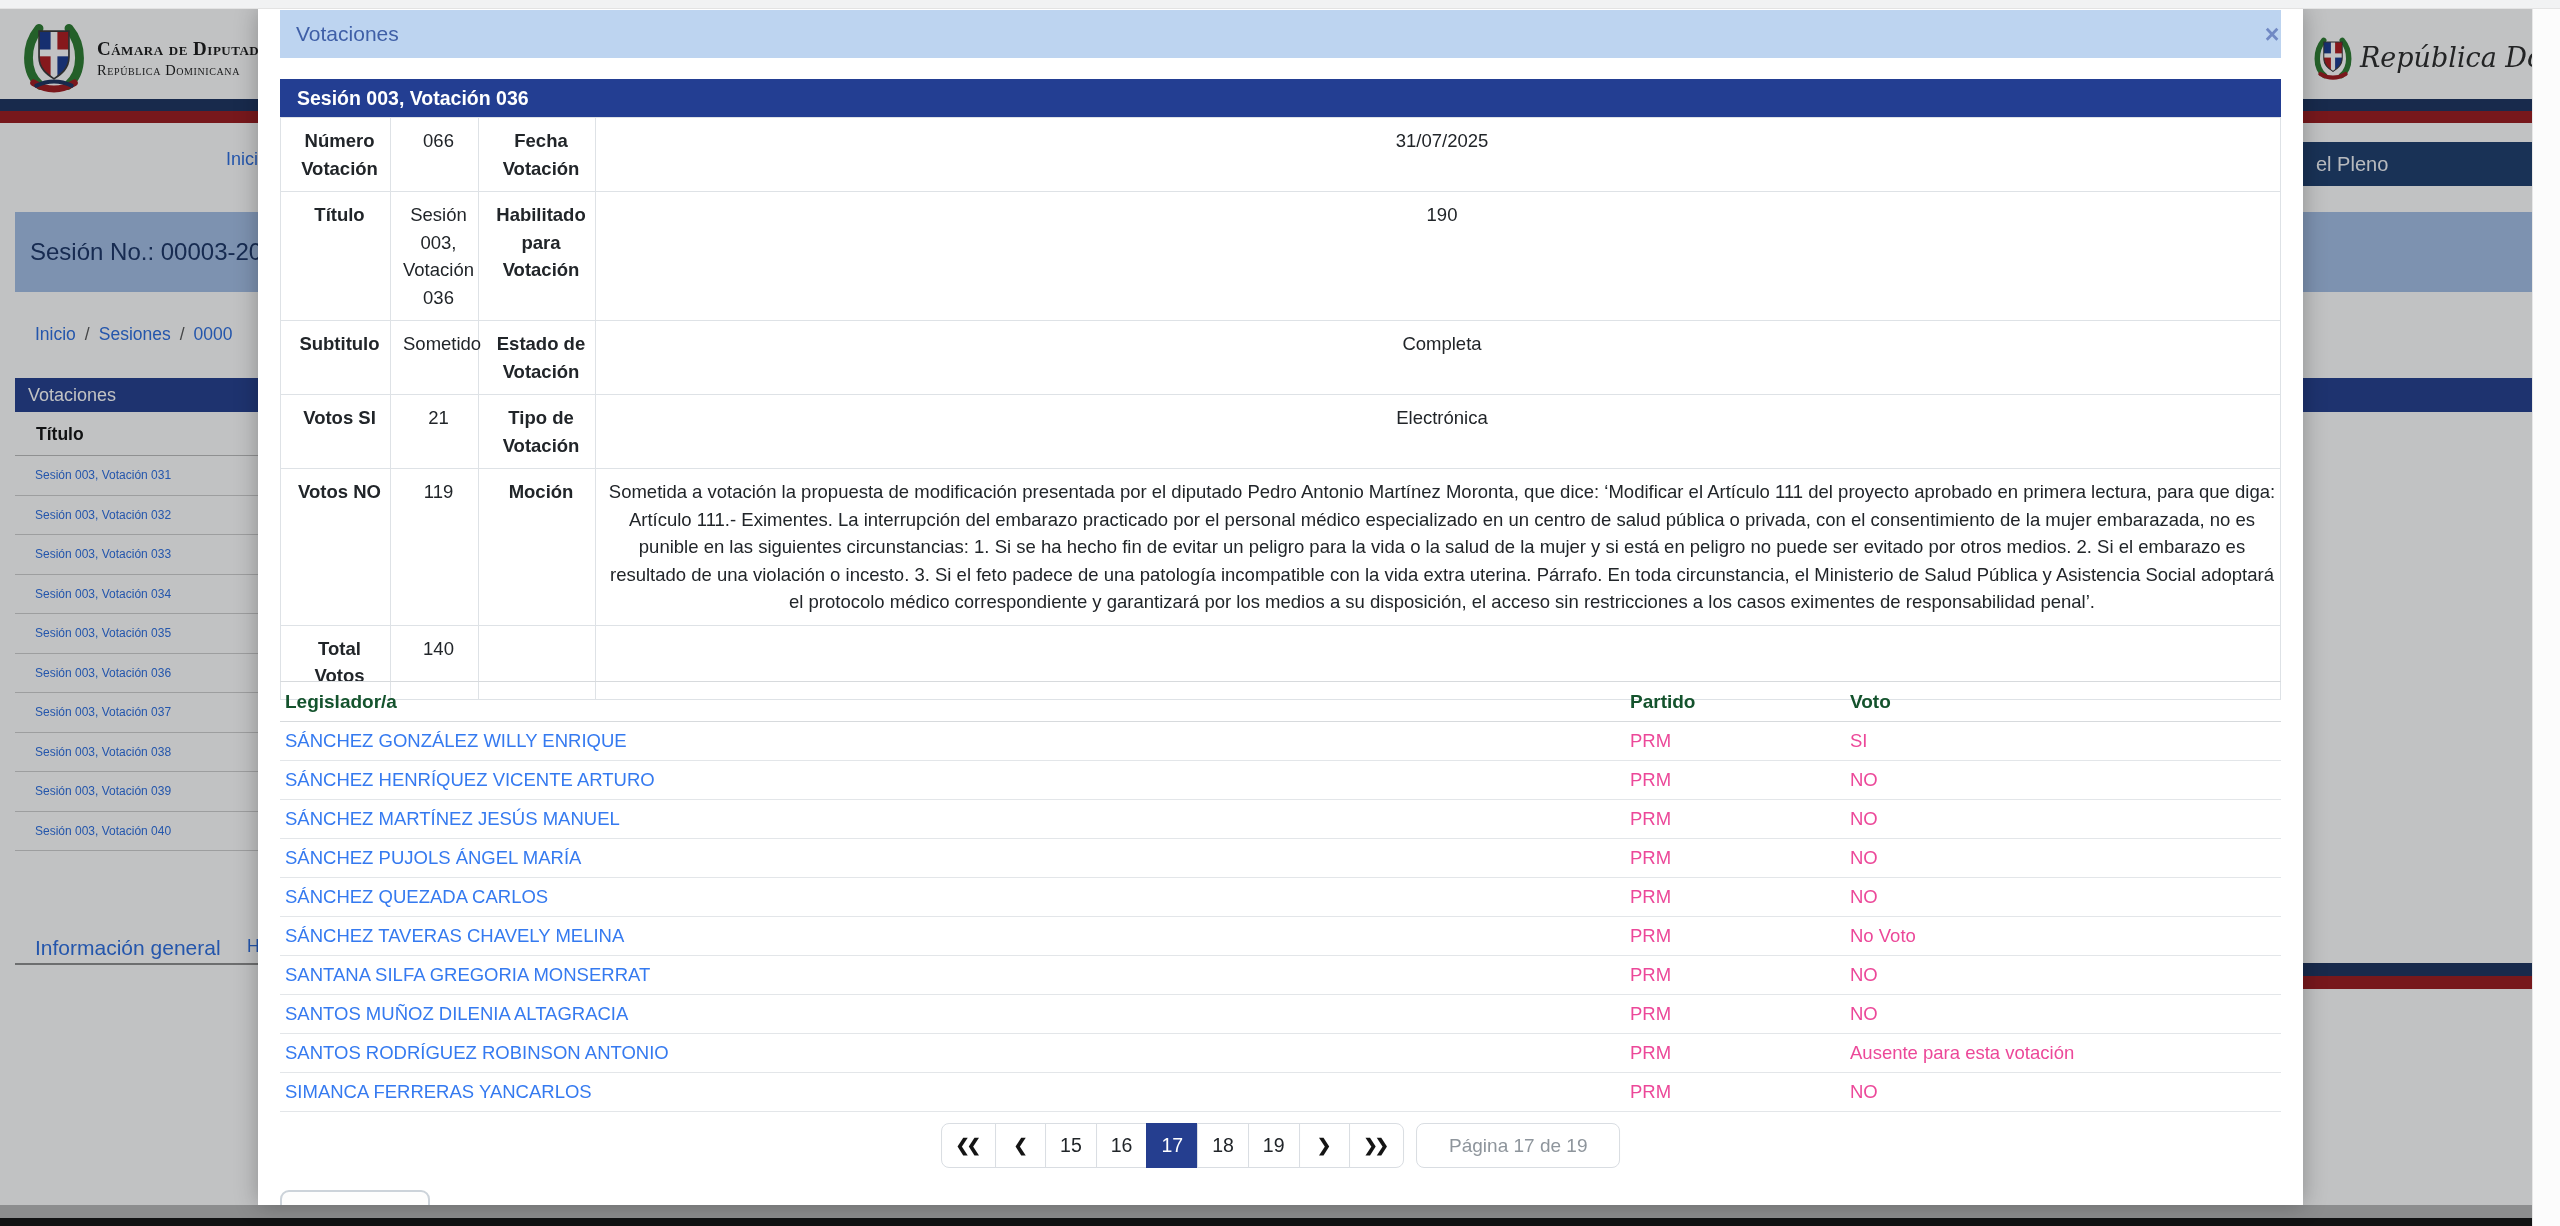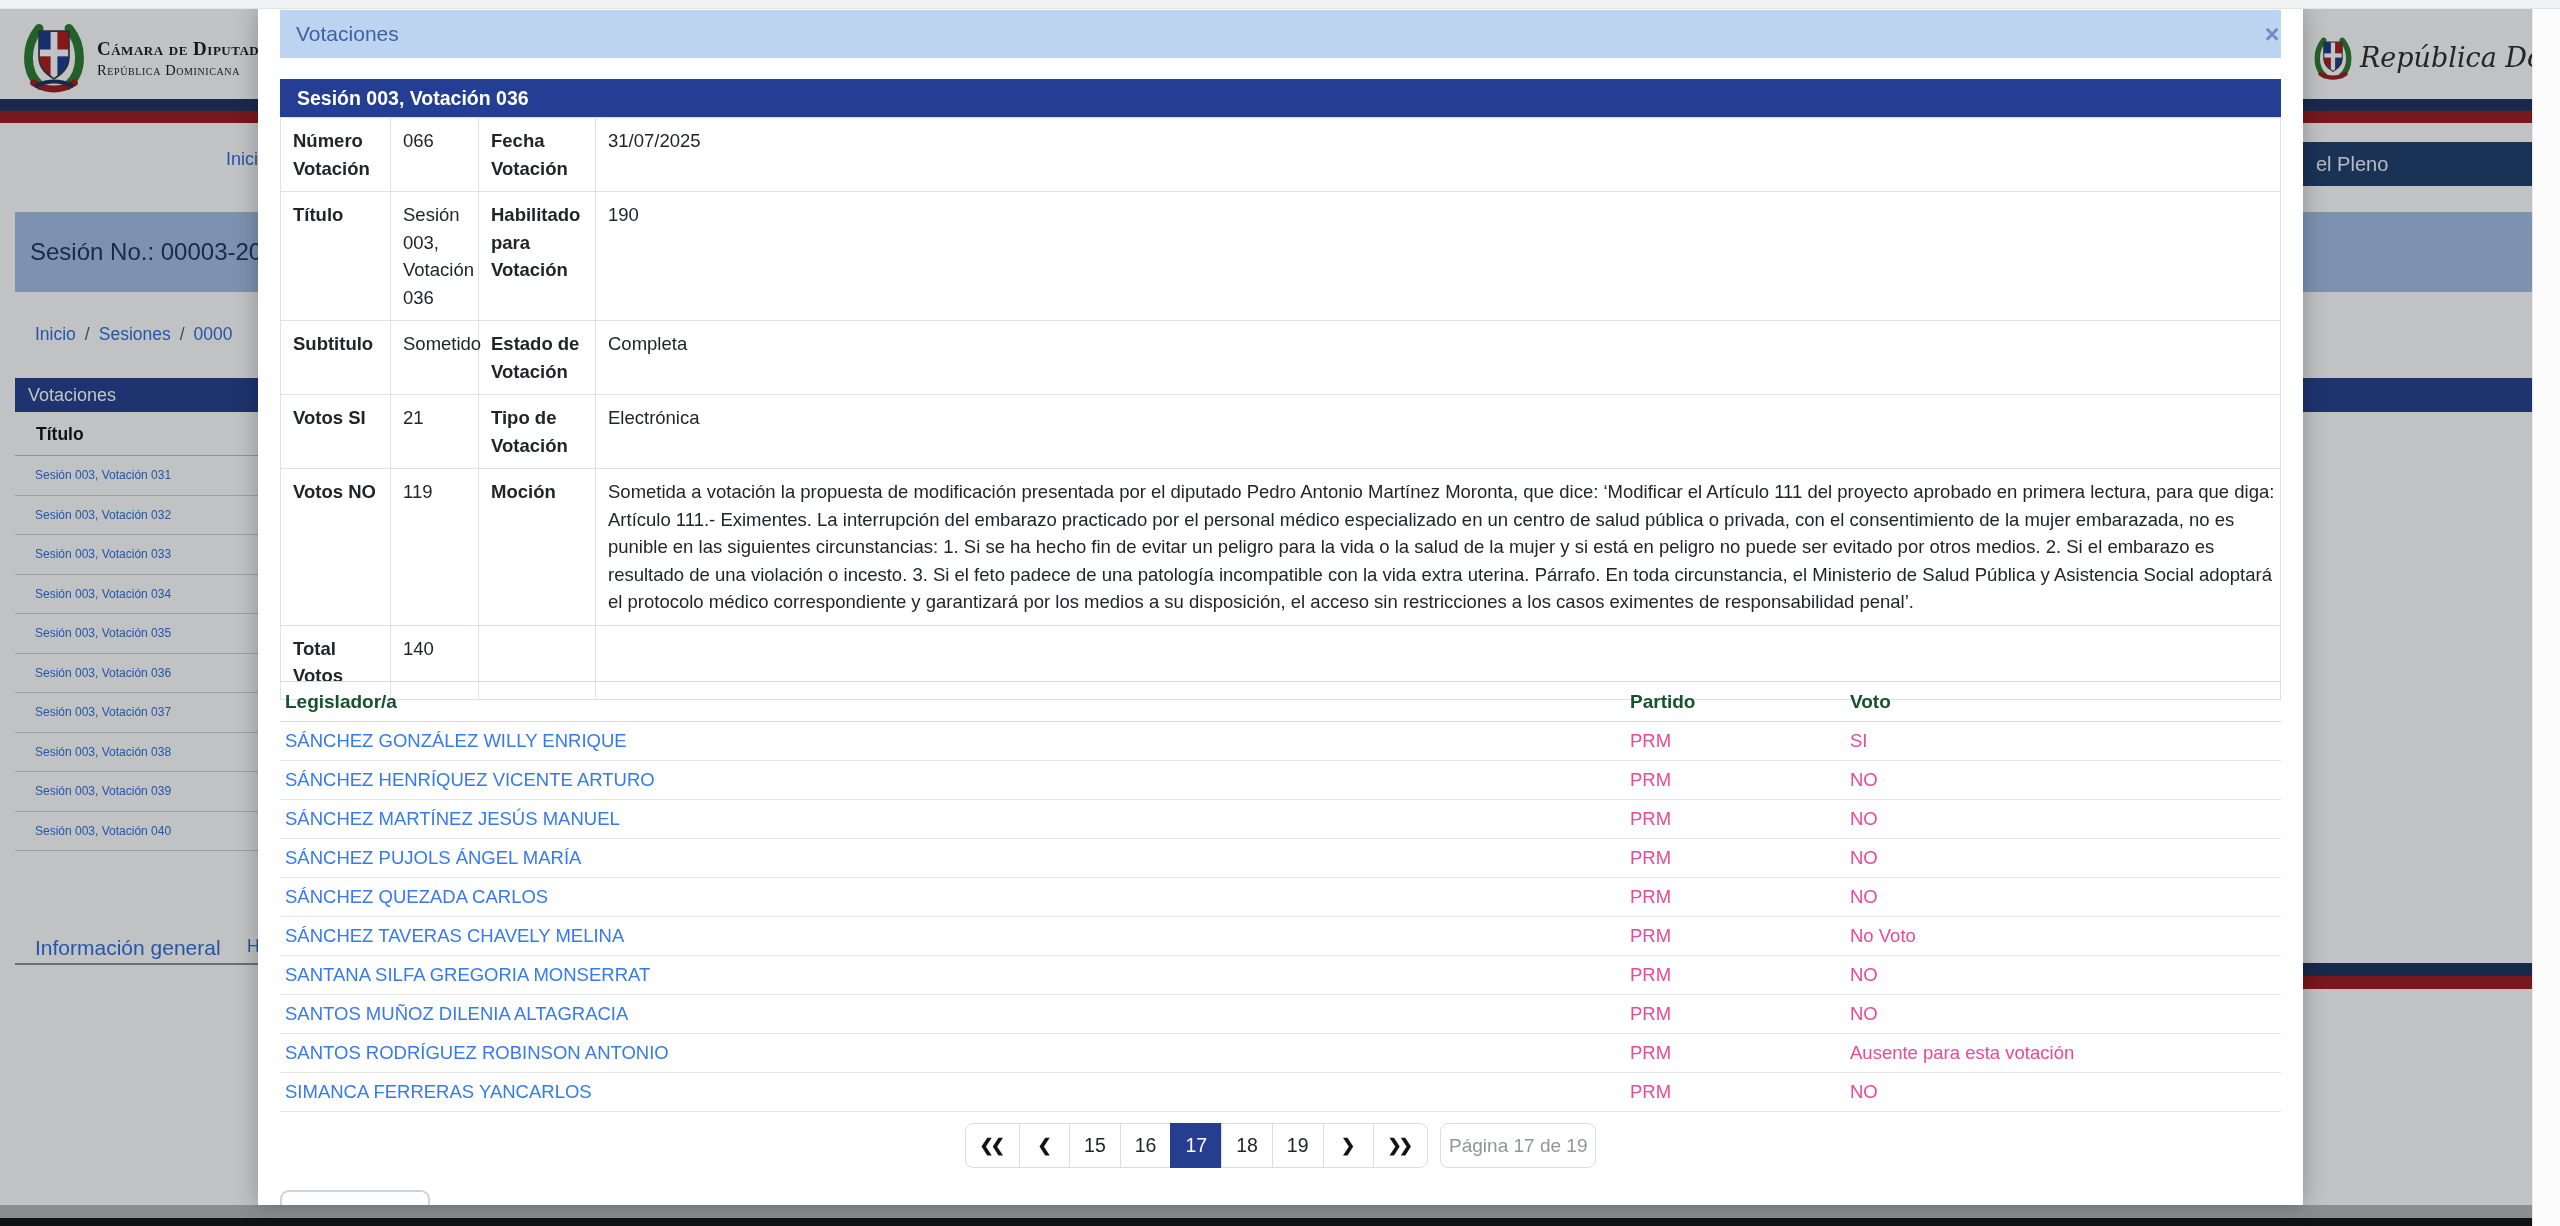--- a/index.html
+++ b/index.html
@@ -54,39 +54,39 @@
 
   
   .modal { position:absolute; left:258px; top:9px; width:2045px; height:1196px; background:#ffffff; z-index:10; box-shadow:0 0 22px rgba(0,0,0,0.28); overflow:hidden; }
 
   .m-header { position:absolute; left:22px; top:1px; width:2001px; height:48px; background:#bdd4f0; }
   .m-title  { font-size:21px; color:#3f5fa7; line-height:48px; padding-left:16px; }
   .m-close  { position:absolute; left:1975px; top:7px; width:34px; height:34px; font-size:25px; font-weight:bold; color:#7189c4; text-align:center; line-height:34px; cursor:pointer; }
 
   .m-section { position:absolute; left:22px; top:70px; width:2001px; height:38px; background:#233e92; color:#ffffff; font-size:19.5px; font-weight:bold; line-height:38px; padding-left:17px; }
 
-  .m-table { position:absolute; left:22px; top:108px; width:2001px; border-collapse:collapse; table-layout:fixed; }
+  .m-table { position:absolute; left:22px; top:108px; width:2001px; border-collapse:collapse; table-layout:fixed;text-align:center; }
   .m-table td { border:1px solid #dee2e6; padding:9px 4px 9px 12px; vertical-align:top; font-size:18.5px; line-height:27.5px; color:#212529; }
   .m-table td.lbl { font-weight:bold; }
   .m-table col.c1 { width:110px; } .m-table col.c2 { width:88px; } .m-table col.c3 { width:117px; }
 
   .legis { position:absolute; left:22px; top:672px; width:2001px; border-collapse:collapse; table-layout:fixed; }
   .legis th { border-top:1px solid #d7dadd; border-bottom:1px solid #d7dadd; text-align:left; font-size:19px; color:#14532d; height:40px; padding-left:5px; font-weight:bold; }
   .legis td { border-bottom:1px solid #e3e6e9; height:39px; font-size:18.5px; color:#ec4899; padding-left:5px; vertical-align:middle; }
   .legis td.name { color:#357af0; cursor:pointer; }
   .legis col.cn { width:1345px; } .legis col.cp { width:220px; }
 
   .pager { position:absolute; top:1114px; left:50%; transform:translateX(-50%); display:flex; align-items:stretch; height:45px; }
   .pg-group { display:flex; }
   .pg-btn { min-width:51px; padding:0 14px; border:1px solid #d9dde2; background:#ffffff; display:flex; align-items:center; justify-content:center; font-size:19.5px; color:#212529; margin-left:-1px; cursor:pointer; }
   .pg-group .pg-btn:first-child { border-radius:8px 0 0 8px; margin-left:0; }
   .pg-group .pg-btn:last-child  { border-radius:0 8px 8px 0; }
   .pg-btn.ico { font-size:17px; font-weight:bold; color:#141414; letter-spacing:-3px; padding-right:17px; }
   .pg-btn.active { background:#253e8f; border-color:#253e8f; color:#ffffff; }
-  .pg-status { margin-left:12px; border:1px solid #d9dde2; border-radius:8px; padding:0 8px; display:flex; align-items:center; font-size:19px; color:#8e959c; background:#fff; white-space:nowrap; }
+  .pg-status { margin-left:12px; border:1px solid #d9dde2; border-radius:8px; padding:0 32px; display:flex; align-items:center; font-size:19px; color:#8e959c; background:#fff; white-space:nowrap; }
 
   .cut-button { position:absolute; left:22px; top:1181px; width:150px; height:42px; border:2px solid #ccd3da; border-radius:9px; background:#fdfdfd; cursor:pointer; }
 </style>
 </head>
 <body>
 
 <div class="stage">
 
   <div class="bg">
 

